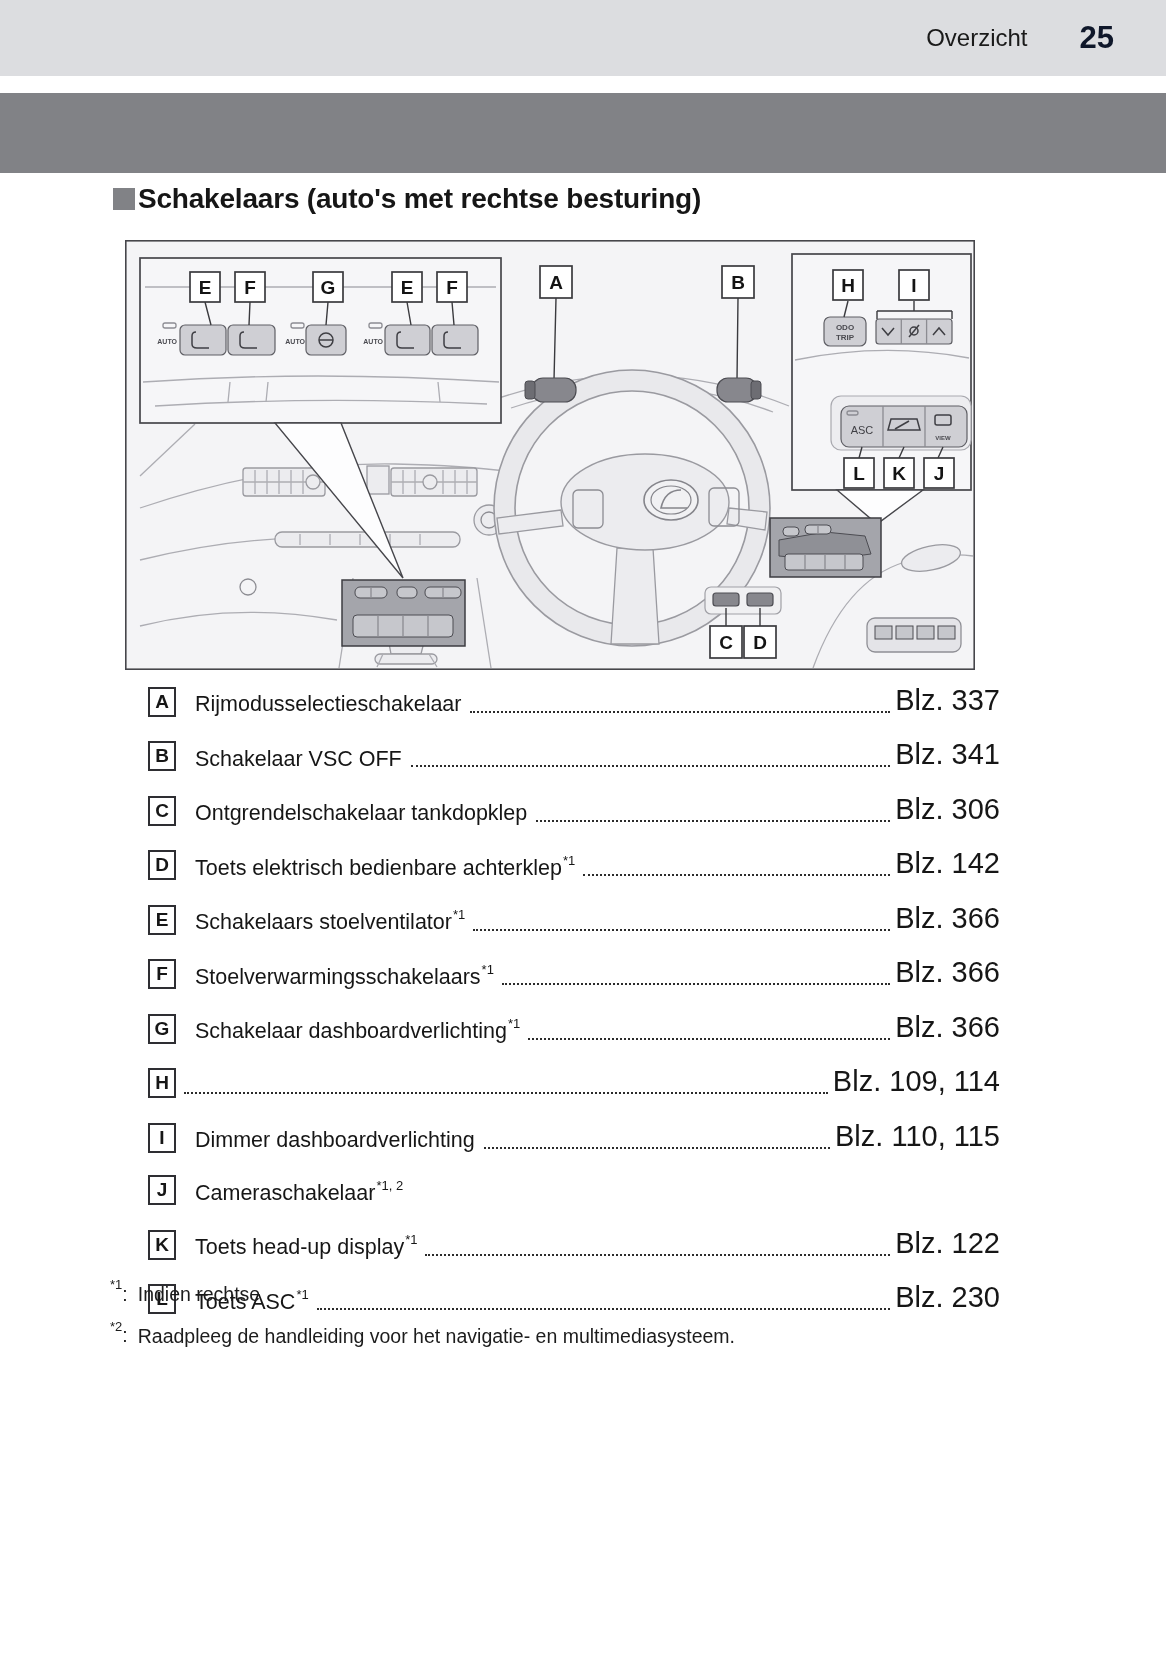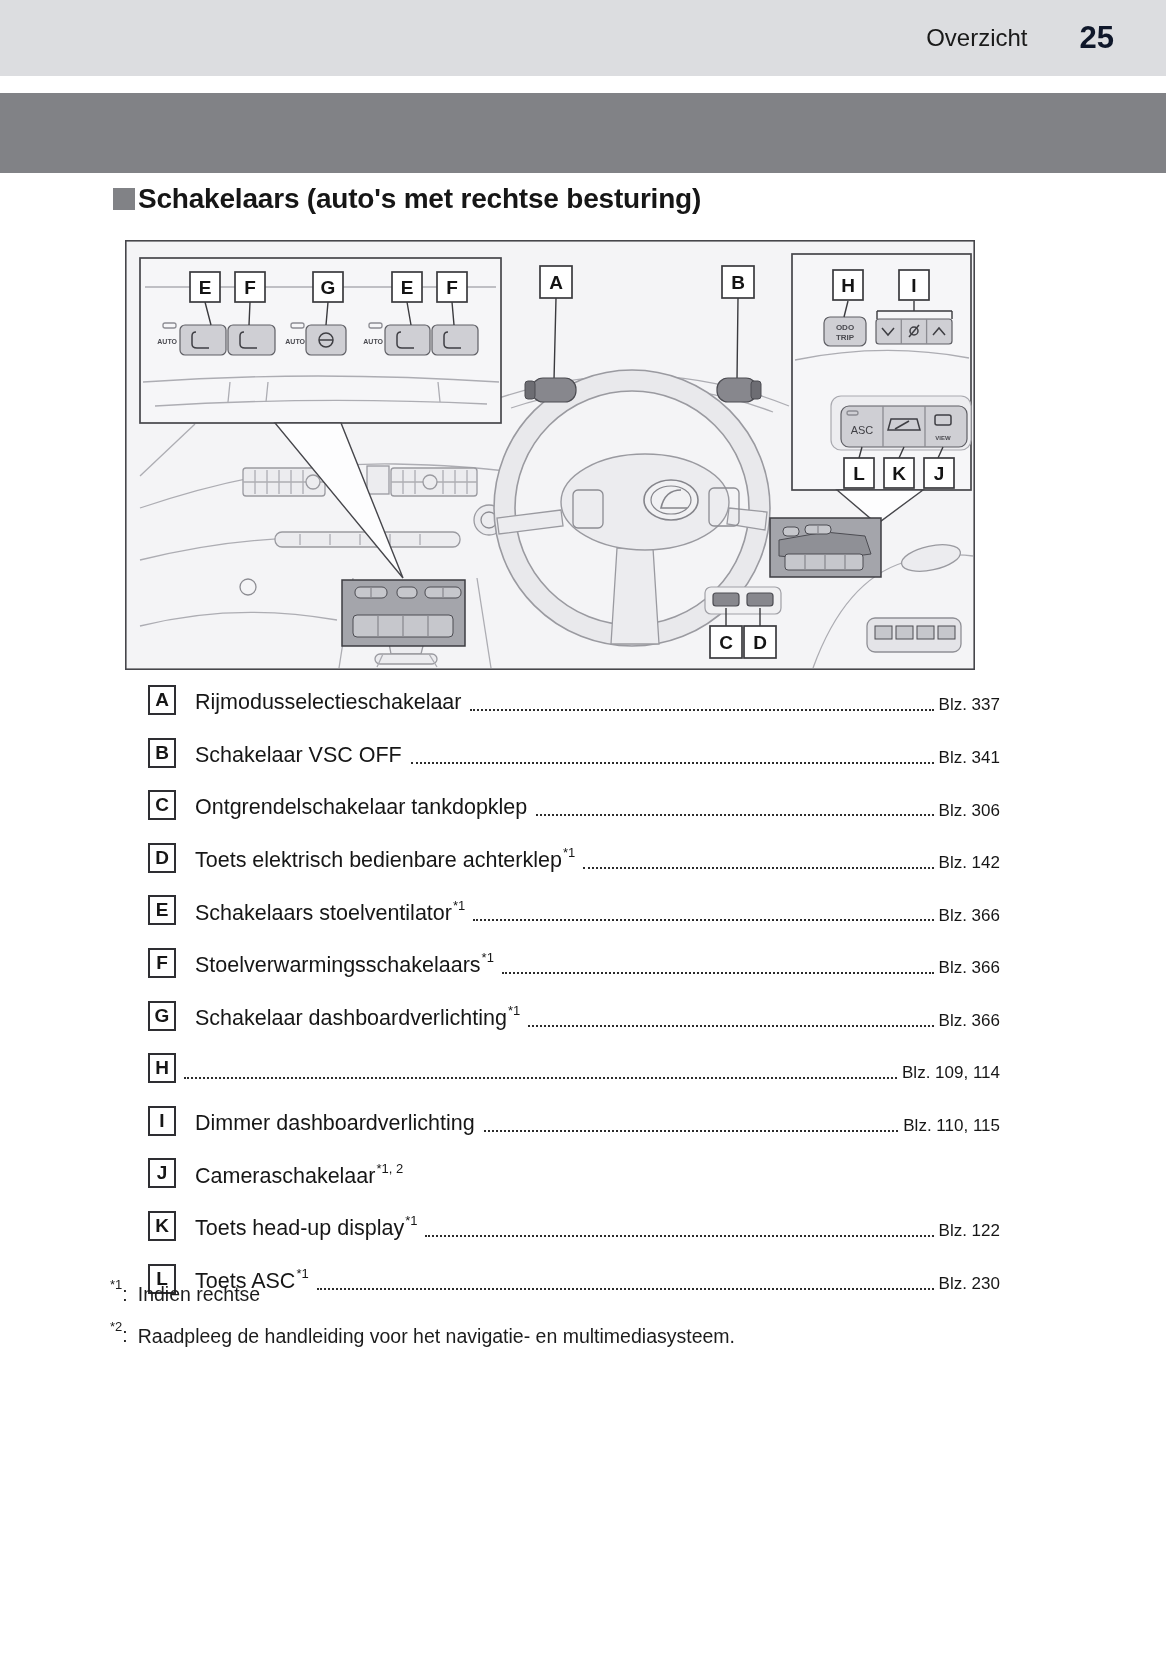--- a/index.html
+++ b/index.html
@@ -39,21 +39,21 @@
 
   
   .legend{position:absolute;top:685px;left:148px;width:852px;}
   .legend-row{display:flex;align-items:flex-end;margin-bottom:22.6px;}
   .keybox{width:24px;height:26px;border:2px solid #2e2e32;flex:none;
           display:flex;align-items:center;justify-content:center;
           font-size:19px;font-weight:bold;}
   .item-label{margin-left:19px;font-size:21.5px;white-space:nowrap;line-height:1.1;}
   .item-label sup{font-size:13px;position:relative;top:-2px;margin-left:1px;}
   .dots{flex:1;border-bottom:2.6px dotted #2b2b2b;margin:0 5px 4px 8px;height:0;min-width:12px;}
-  .pageref{font-size:17px;white-space:nowrap;line-height:1.1;}
+  .pageref{font-size:29px;white-space:nowrap;line-height:1.1;}
 
   
   .footnotes{position:absolute;top:1281px;left:110px;font-size:19.5px;color:#1c1c1c;}
   .footnote{margin-bottom:16px;line-height:1.3;}
   .footnote sup{font-size:13px;position:relative;top:-4px;}
   .fn-colon{margin-right:10px;}
 </style>
 </head>
 <body>
 

